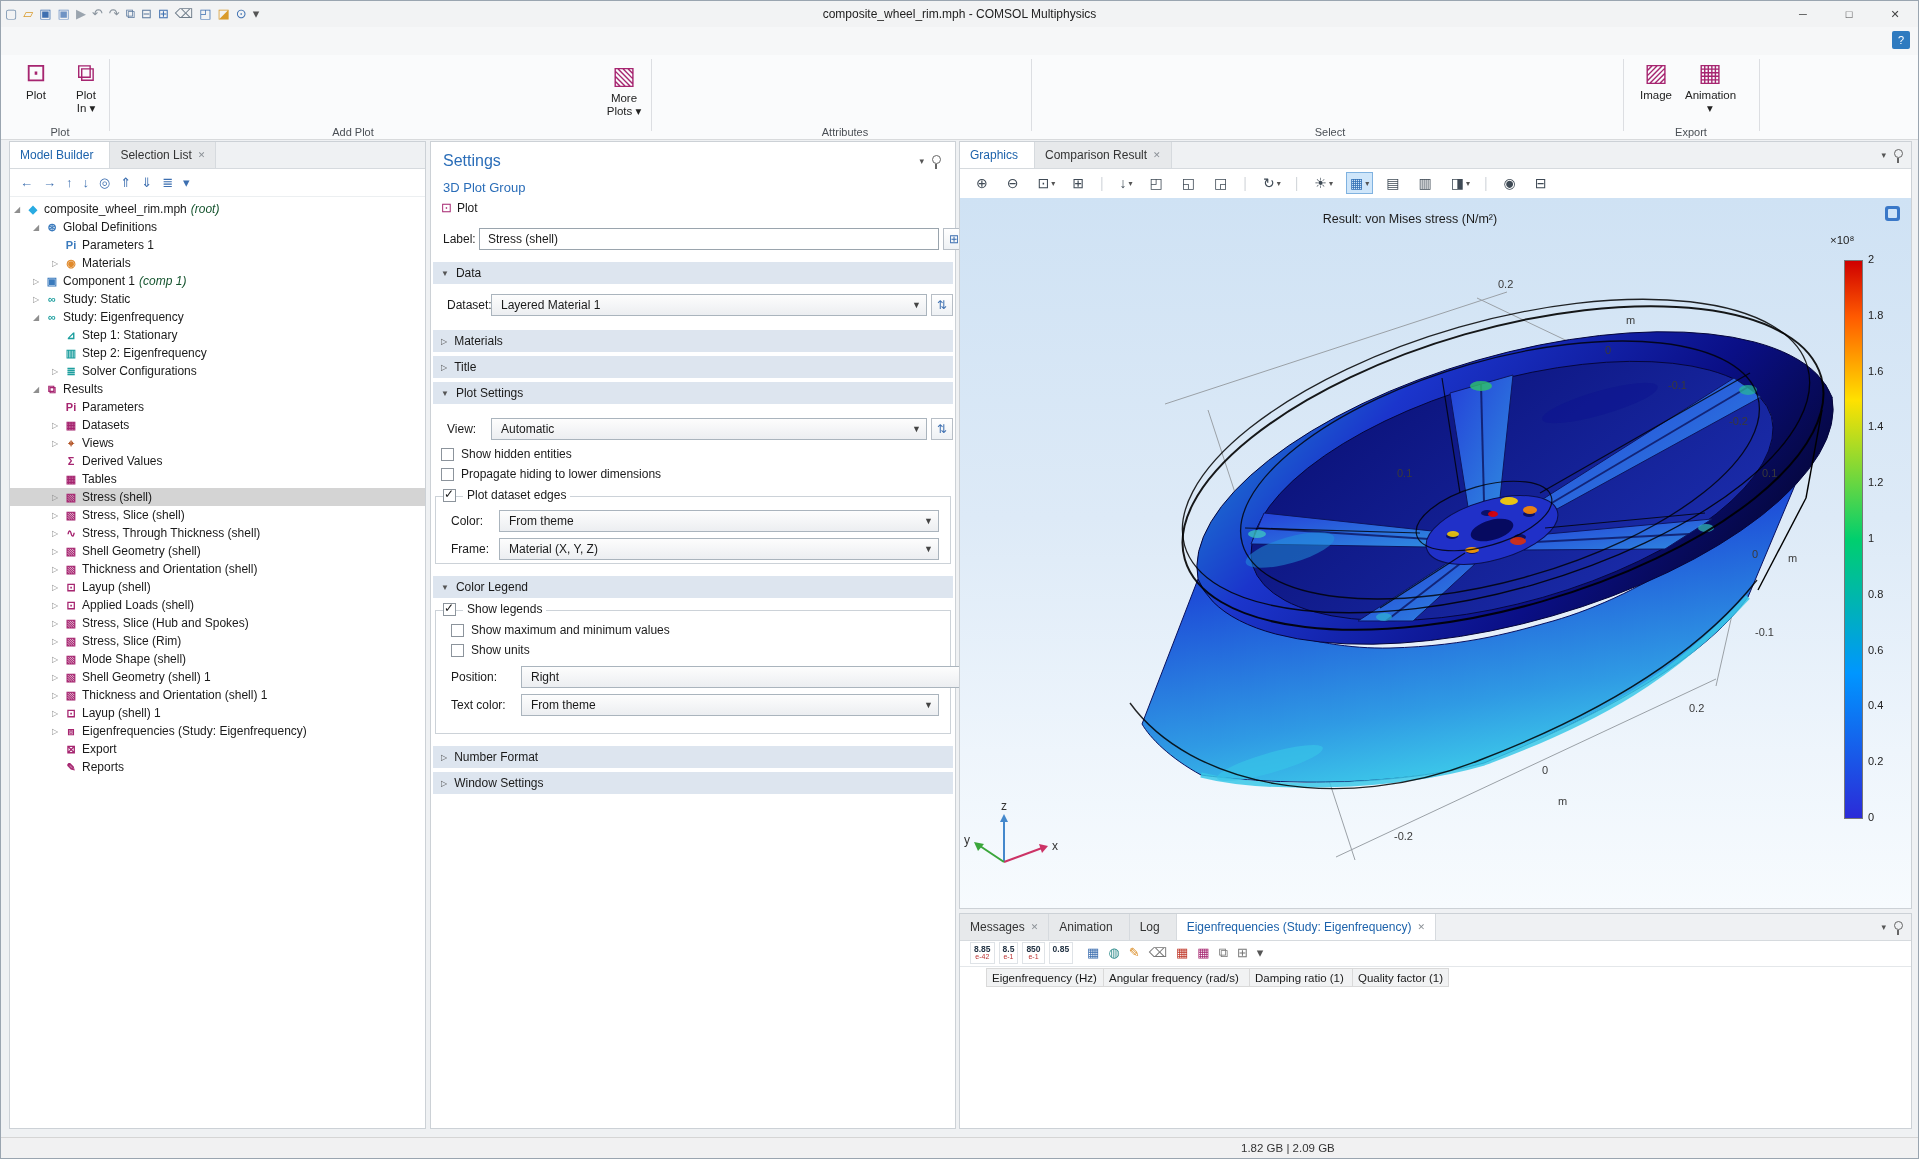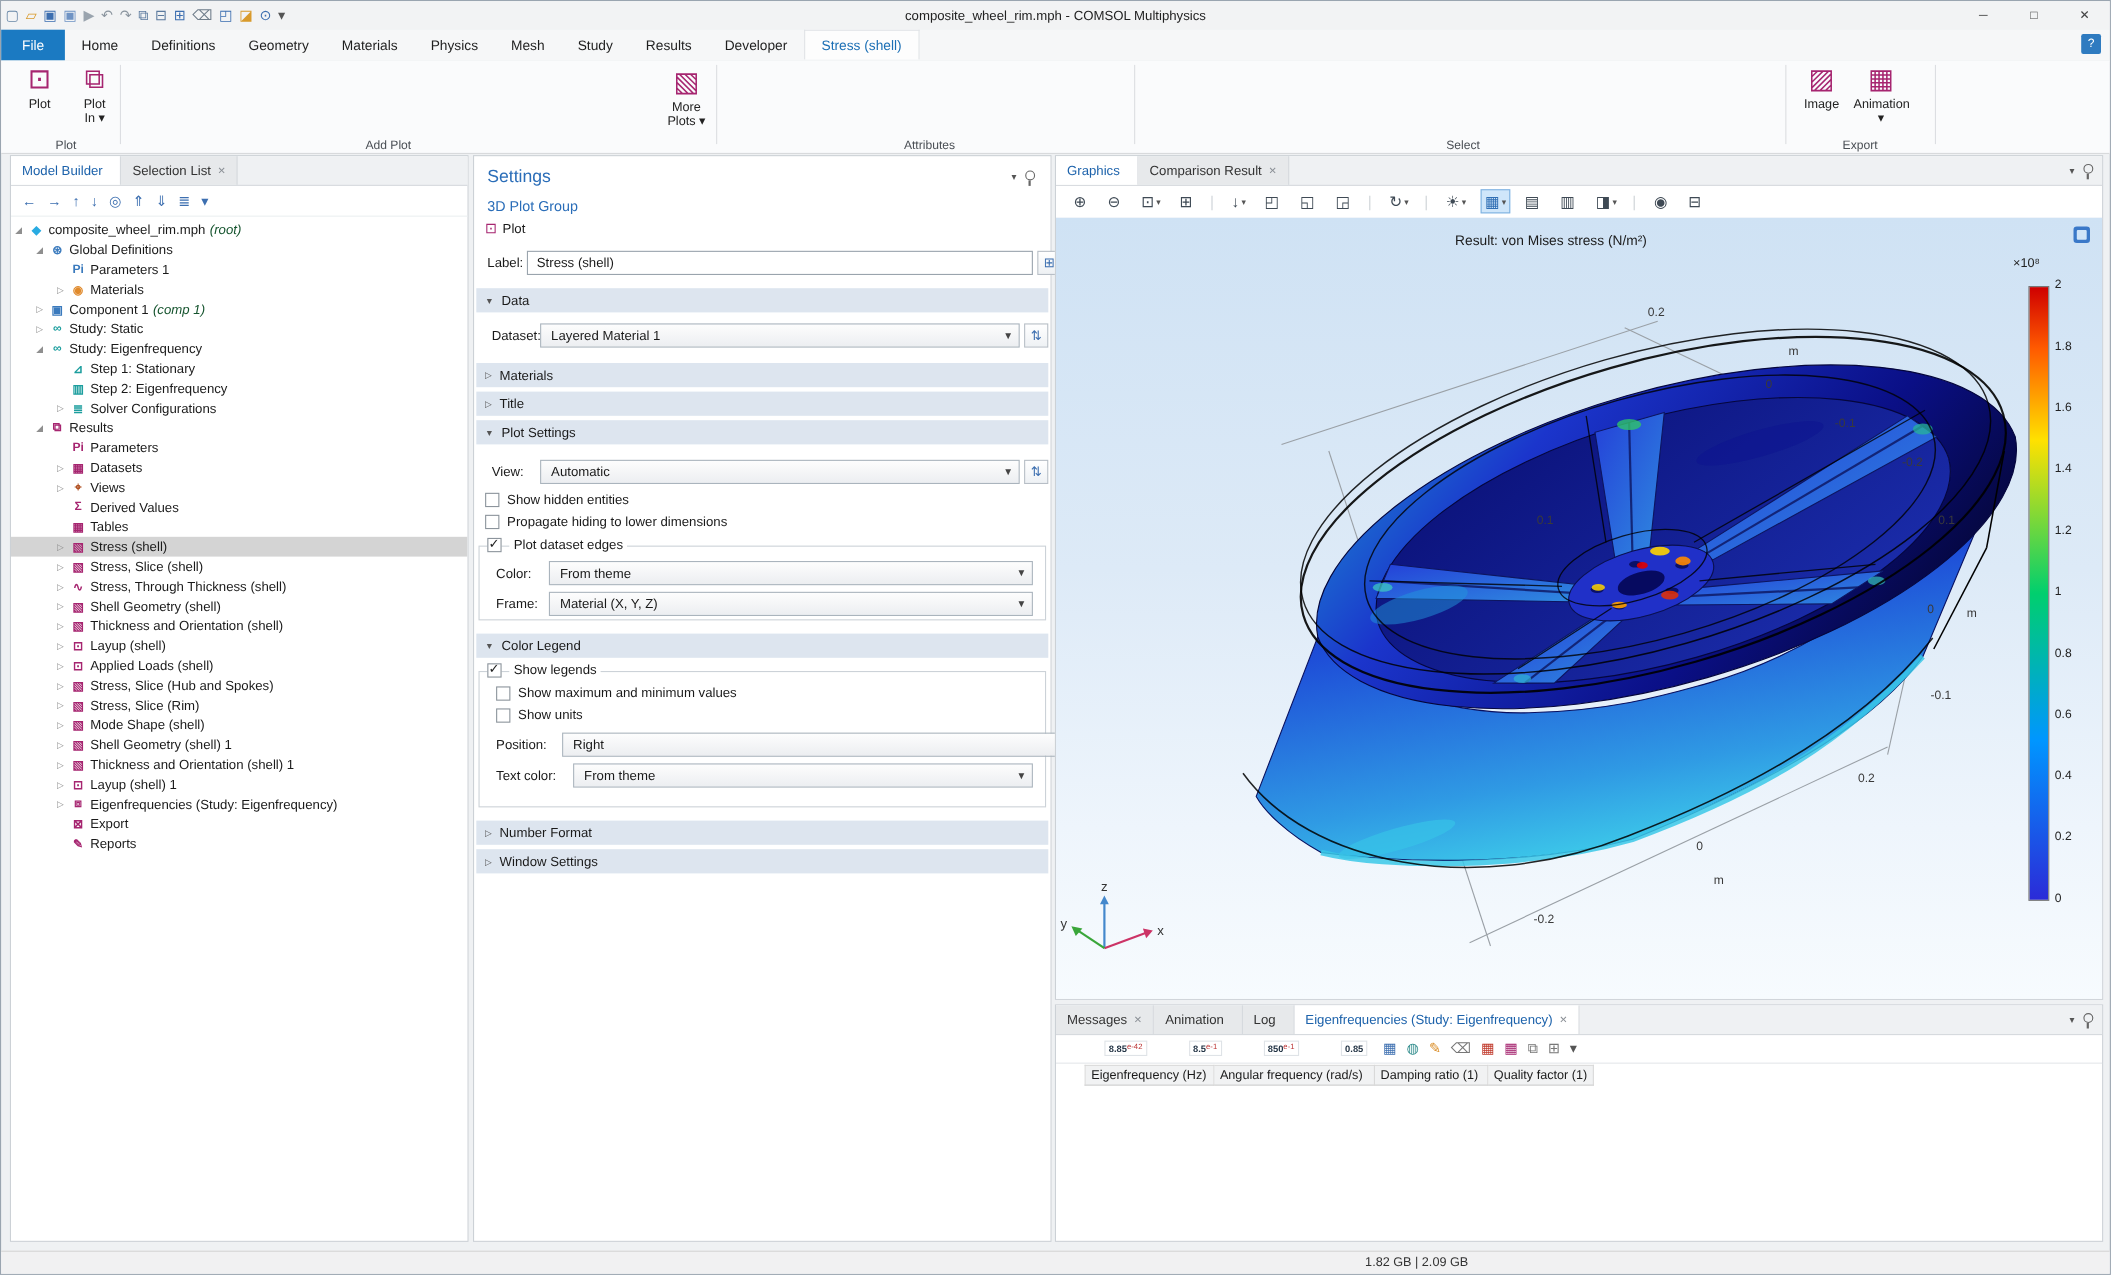--- a/index.html
+++ b/index.html
@@ -69,21 +69,21 @@
   #plottitle{position:absolute;left:0;top:14px;width:900px;text-align:center;font-size:12.5px;color:#1b1b1b;}
   #colorbar{position:absolute;left:884px;top:62px;width:17px;height:557px;border:1px solid #777;background:linear-gradient(to top,#2b2bd8,#0096ff 26%,#00cf6e 50%,#ffe100 75%,#ff5a00 90%,#cf0000 100%);}
   #cbexp{position:absolute;left:870px;top:36px;font-size:11.5px;color:#222;}
   #cbticks{position:absolute;left:908px;top:56px;height:569px;display:flex;flex-direction:column;justify-content:space-between;}
   #cbticks span{font-size:11px;color:#222;height:11px;line-height:11px;}
   .axl{position:absolute;font-size:11px;color:#3a3a3a;}
   #miniicon{position:absolute;left:925px;top:8px;width:15px;height:15px;background:#3a78c8;border-radius:3px;}
   #miniicon:after{content:'';position:absolute;inset:3px;background:#cfe4f8;border-radius:1px;}
   
   #msgtoolbar{position:absolute;left:0;top:26px;right:0;height:26px;display:flex;align-items:center;gap:8px;padding-left:10px;border-bottom:1px solid #e4e7ea;}
-  .badge{display:flex;flex-direction:row;align-items:center;line-height:8px;padding:2px 3px;border:1px solid #dfe3e7;margin-left:34px;}
+  .badge{display:flex;flex-direction:column;align-items:center;line-height:8px;padding:2px 3px;border:1px solid #dfe3e7;}
   .badge .bt{font-size:8.5px;color:#234;font-weight:bold;}
   .badge .bs{font-size:7px;color:#b33;}
   .mticon{font-size:13px;}
   #freqtable{position:absolute;left:26px;top:54px;border-collapse:collapse;table-layout:fixed;font-size:11.5px;}
   #freqtable th{background:#f1f2f3;font-weight:normal;text-align:left;border:1px solid #d9d9d9;height:17px;padding:0 5px;white-space:nowrap;overflow:hidden;}
   
   #statusbar{position:absolute;left:0;top:1136px;width:100%;height:23px;background:#f1f1f2;border-top:1px solid #d5d5d5;}
   #memtext{position:absolute;left:1240px;top:4px;font-size:11.5px;color:#333;}
 </style>
 </head>
@@ -113,23 +113,20 @@
 
     <div id="wtitle">composite_wheel_rim.mph - COMSOL Multiphysics</div>
     <div id="winbtns">
       <span class="winbtn">─</span>
       <span class="winbtn">□</span>
       <span class="winbtn close">✕</span>
     </div>
   </div>
 
   <div id="ribbontabs">
-    <div style="display:inline-block">
-      
-    <span class="rtab file">File</span><span class="rtab">Home</span><span class="rtab">Definitions</span><span class="rtab">Geometry</span><span class="rtab">Materials</span><span class="rtab">Physics</span><span class="rtab">Mesh</span><span class="rtab">Study</span><span class="rtab">Results</span><span class="rtab">Developer</span><span class="rtab active">Stress (shell)</span></div>
     <span id="helpbtn">?</span>
   </div>
 
   <div id="ribbon">
 
     <div class="abs" style="left:10px;top:0;width:98px;height:84px">
       <div style="position:absolute;left:0;top:0;display:flex">
 
       <div class="bbtn" style="position:static"><span class="big">⊡</span><span>Plot</span><br><span></span></div>
           <div class="bbtn" style="position:static"><span class="big">⧉</span><span>Plot</span><br><span>In ▾</span></div>
@@ -485,21 +482,21 @@
         <span>Color Legend</span>
       </div>
     <div class="gbox" style="left:4px;top:468px;width:514px;height:122px"></div>
     <span class="cb on" style="left:12px;top:461px"></span>
     <span class="cblab" style="left:32px;top:460px;background:#fff;padding:0 4px">Show legends</span>
     <span class="cb" style="left:20px;top:482px"></span>
     <span class="cblab" style="left:40px;top:481px">Show maximum and minimum values</span>
     <span class="cb" style="left:20px;top:502px"></span>
     <span class="cblab" style="left:40px;top:501px">Show units</span>
     <div class="flabel" style="left:20px;top:528px">Position:</div>
-    <div class="combo" style="left:80px;top:524px;width:468px"><span>Right</span><span class="cc">▼</span></div>
+    <div class="combo" style="left:90px;top:524px;width:468px"><span>Right</span><span class="cc">▼</span></div>
     <div class="flabel" style="left:20px;top:556px">Text color:</div>
     <div class="combo" style="left:90px;top:552px;width:418px"><span>From theme</span><span class="cc">▼</span></div>
 
     <div class="sech" style="top:604px">
         <span class="a">▷</span>
         <span>Number Format</span>
       </div>
     <div class="sech" style="top:630px">
         <span class="a">▷</span>
         <span>Window Settings</span>

